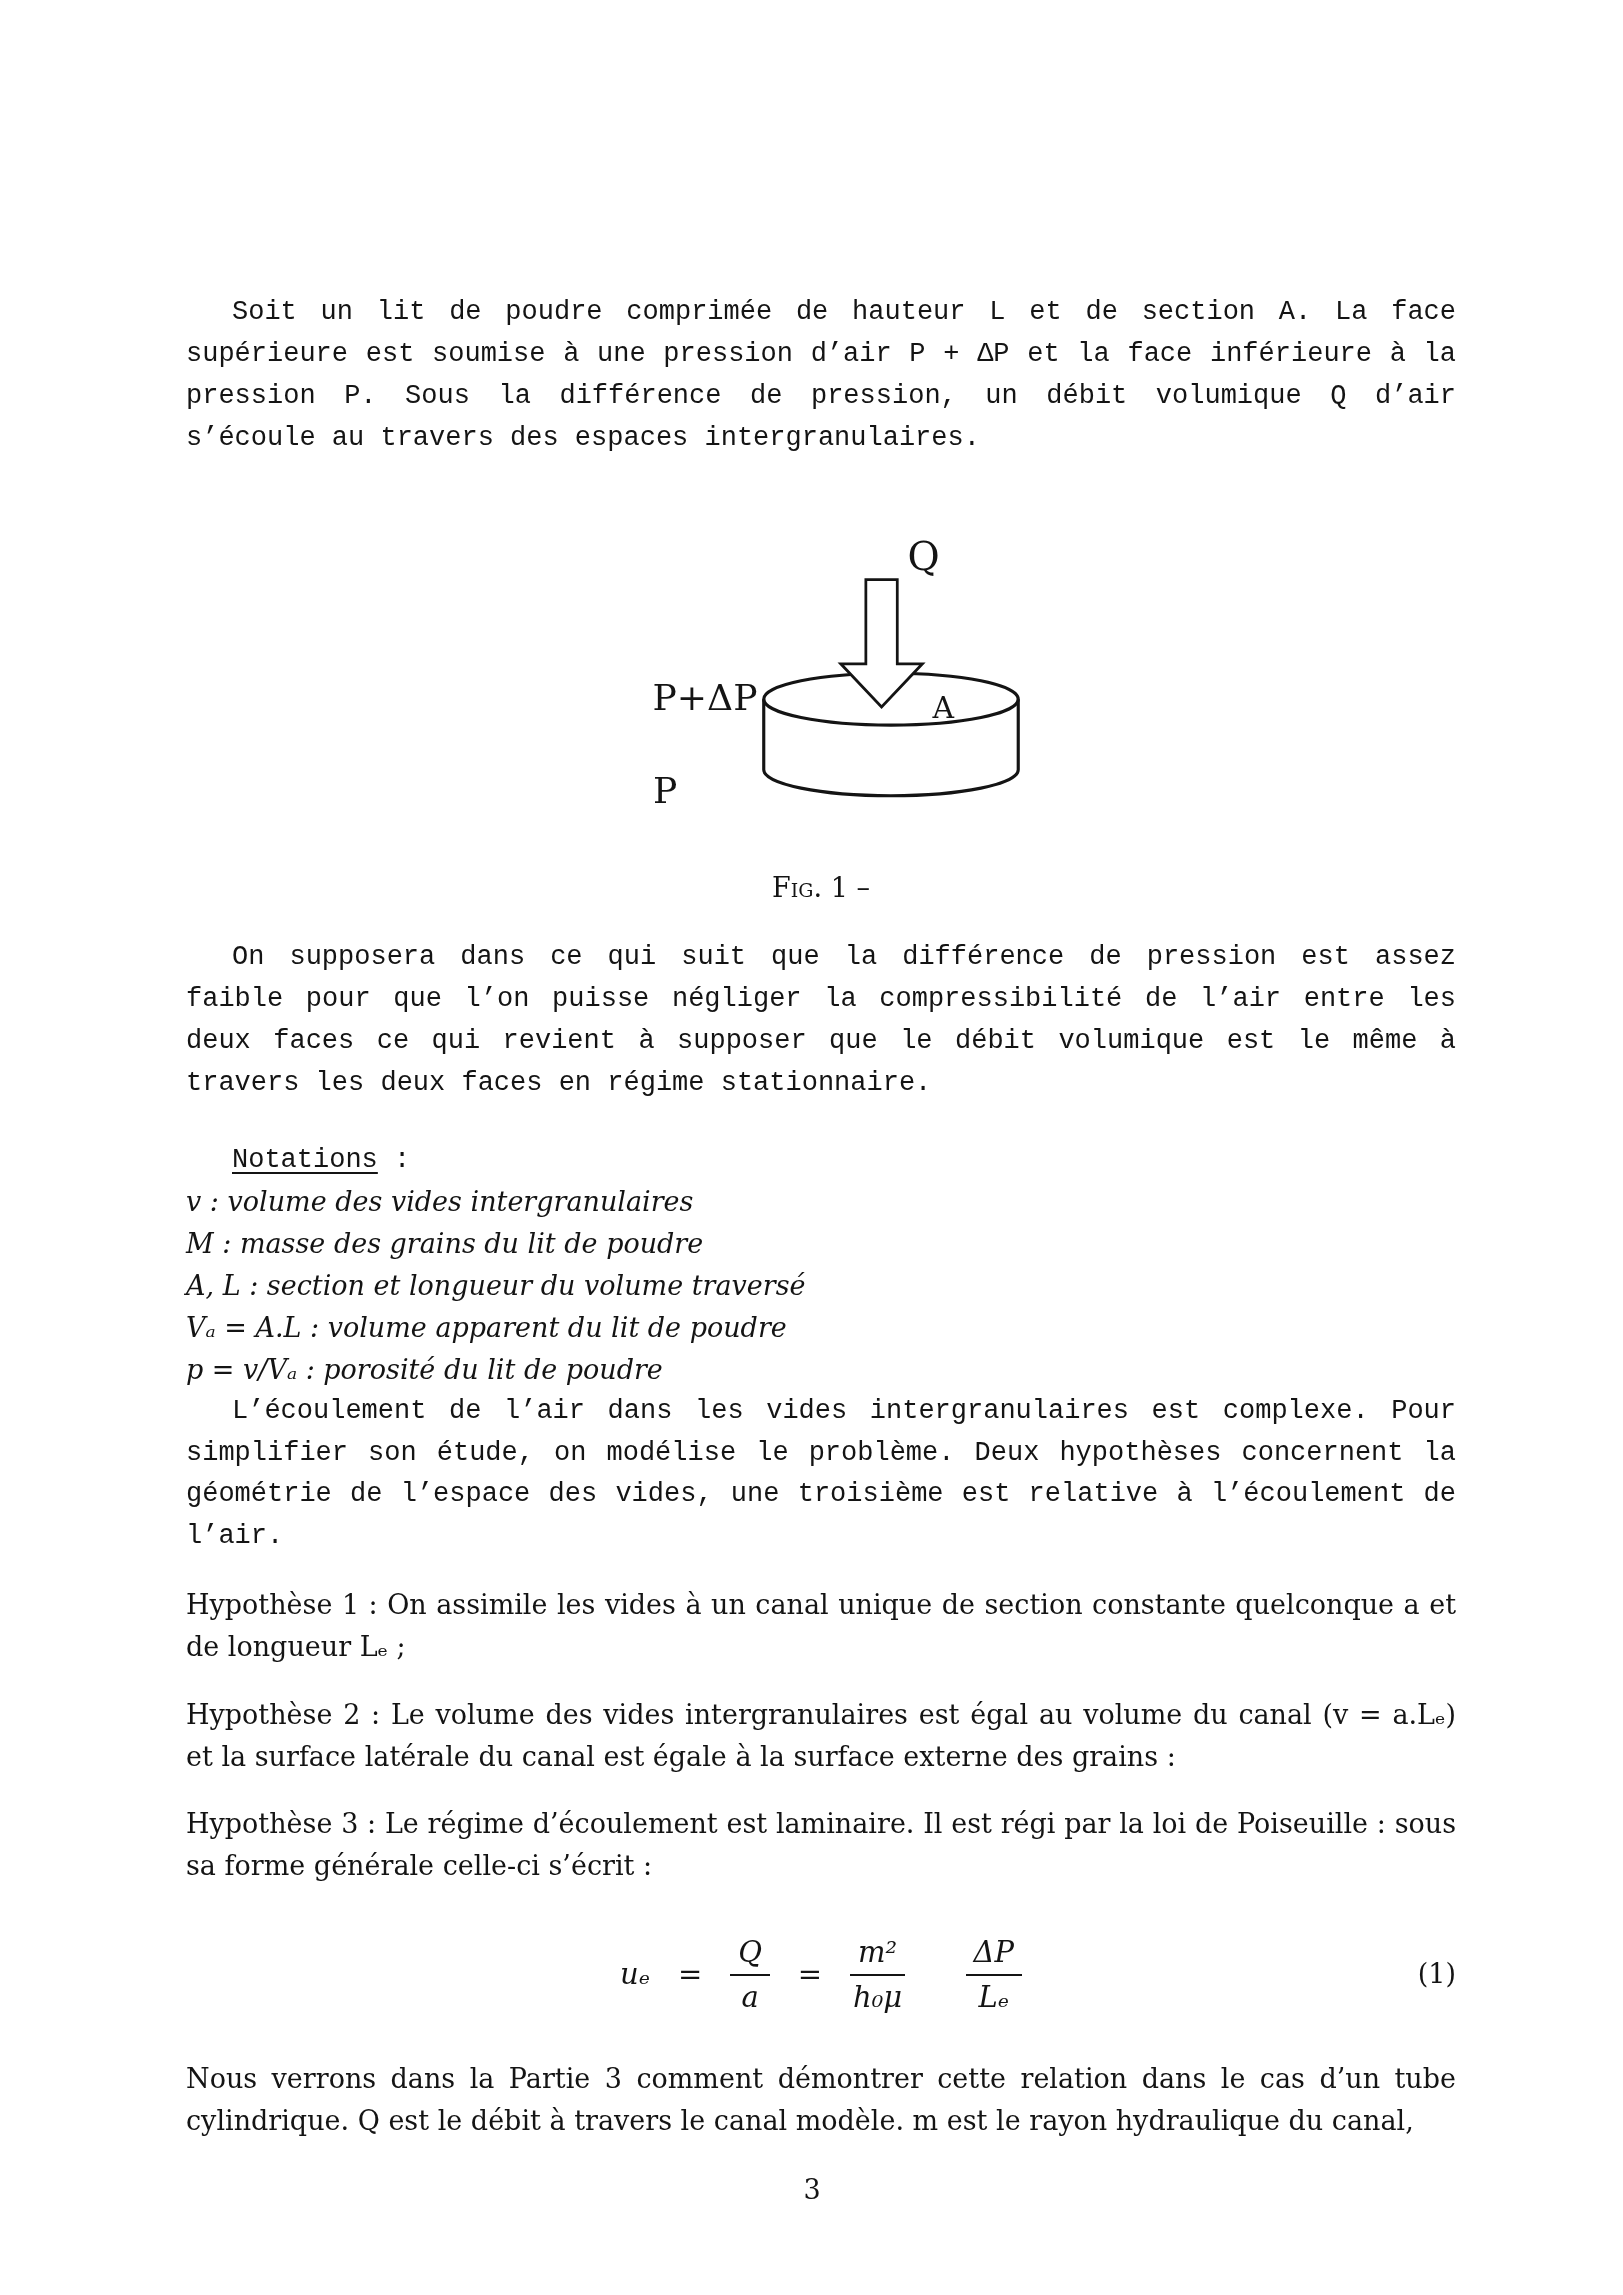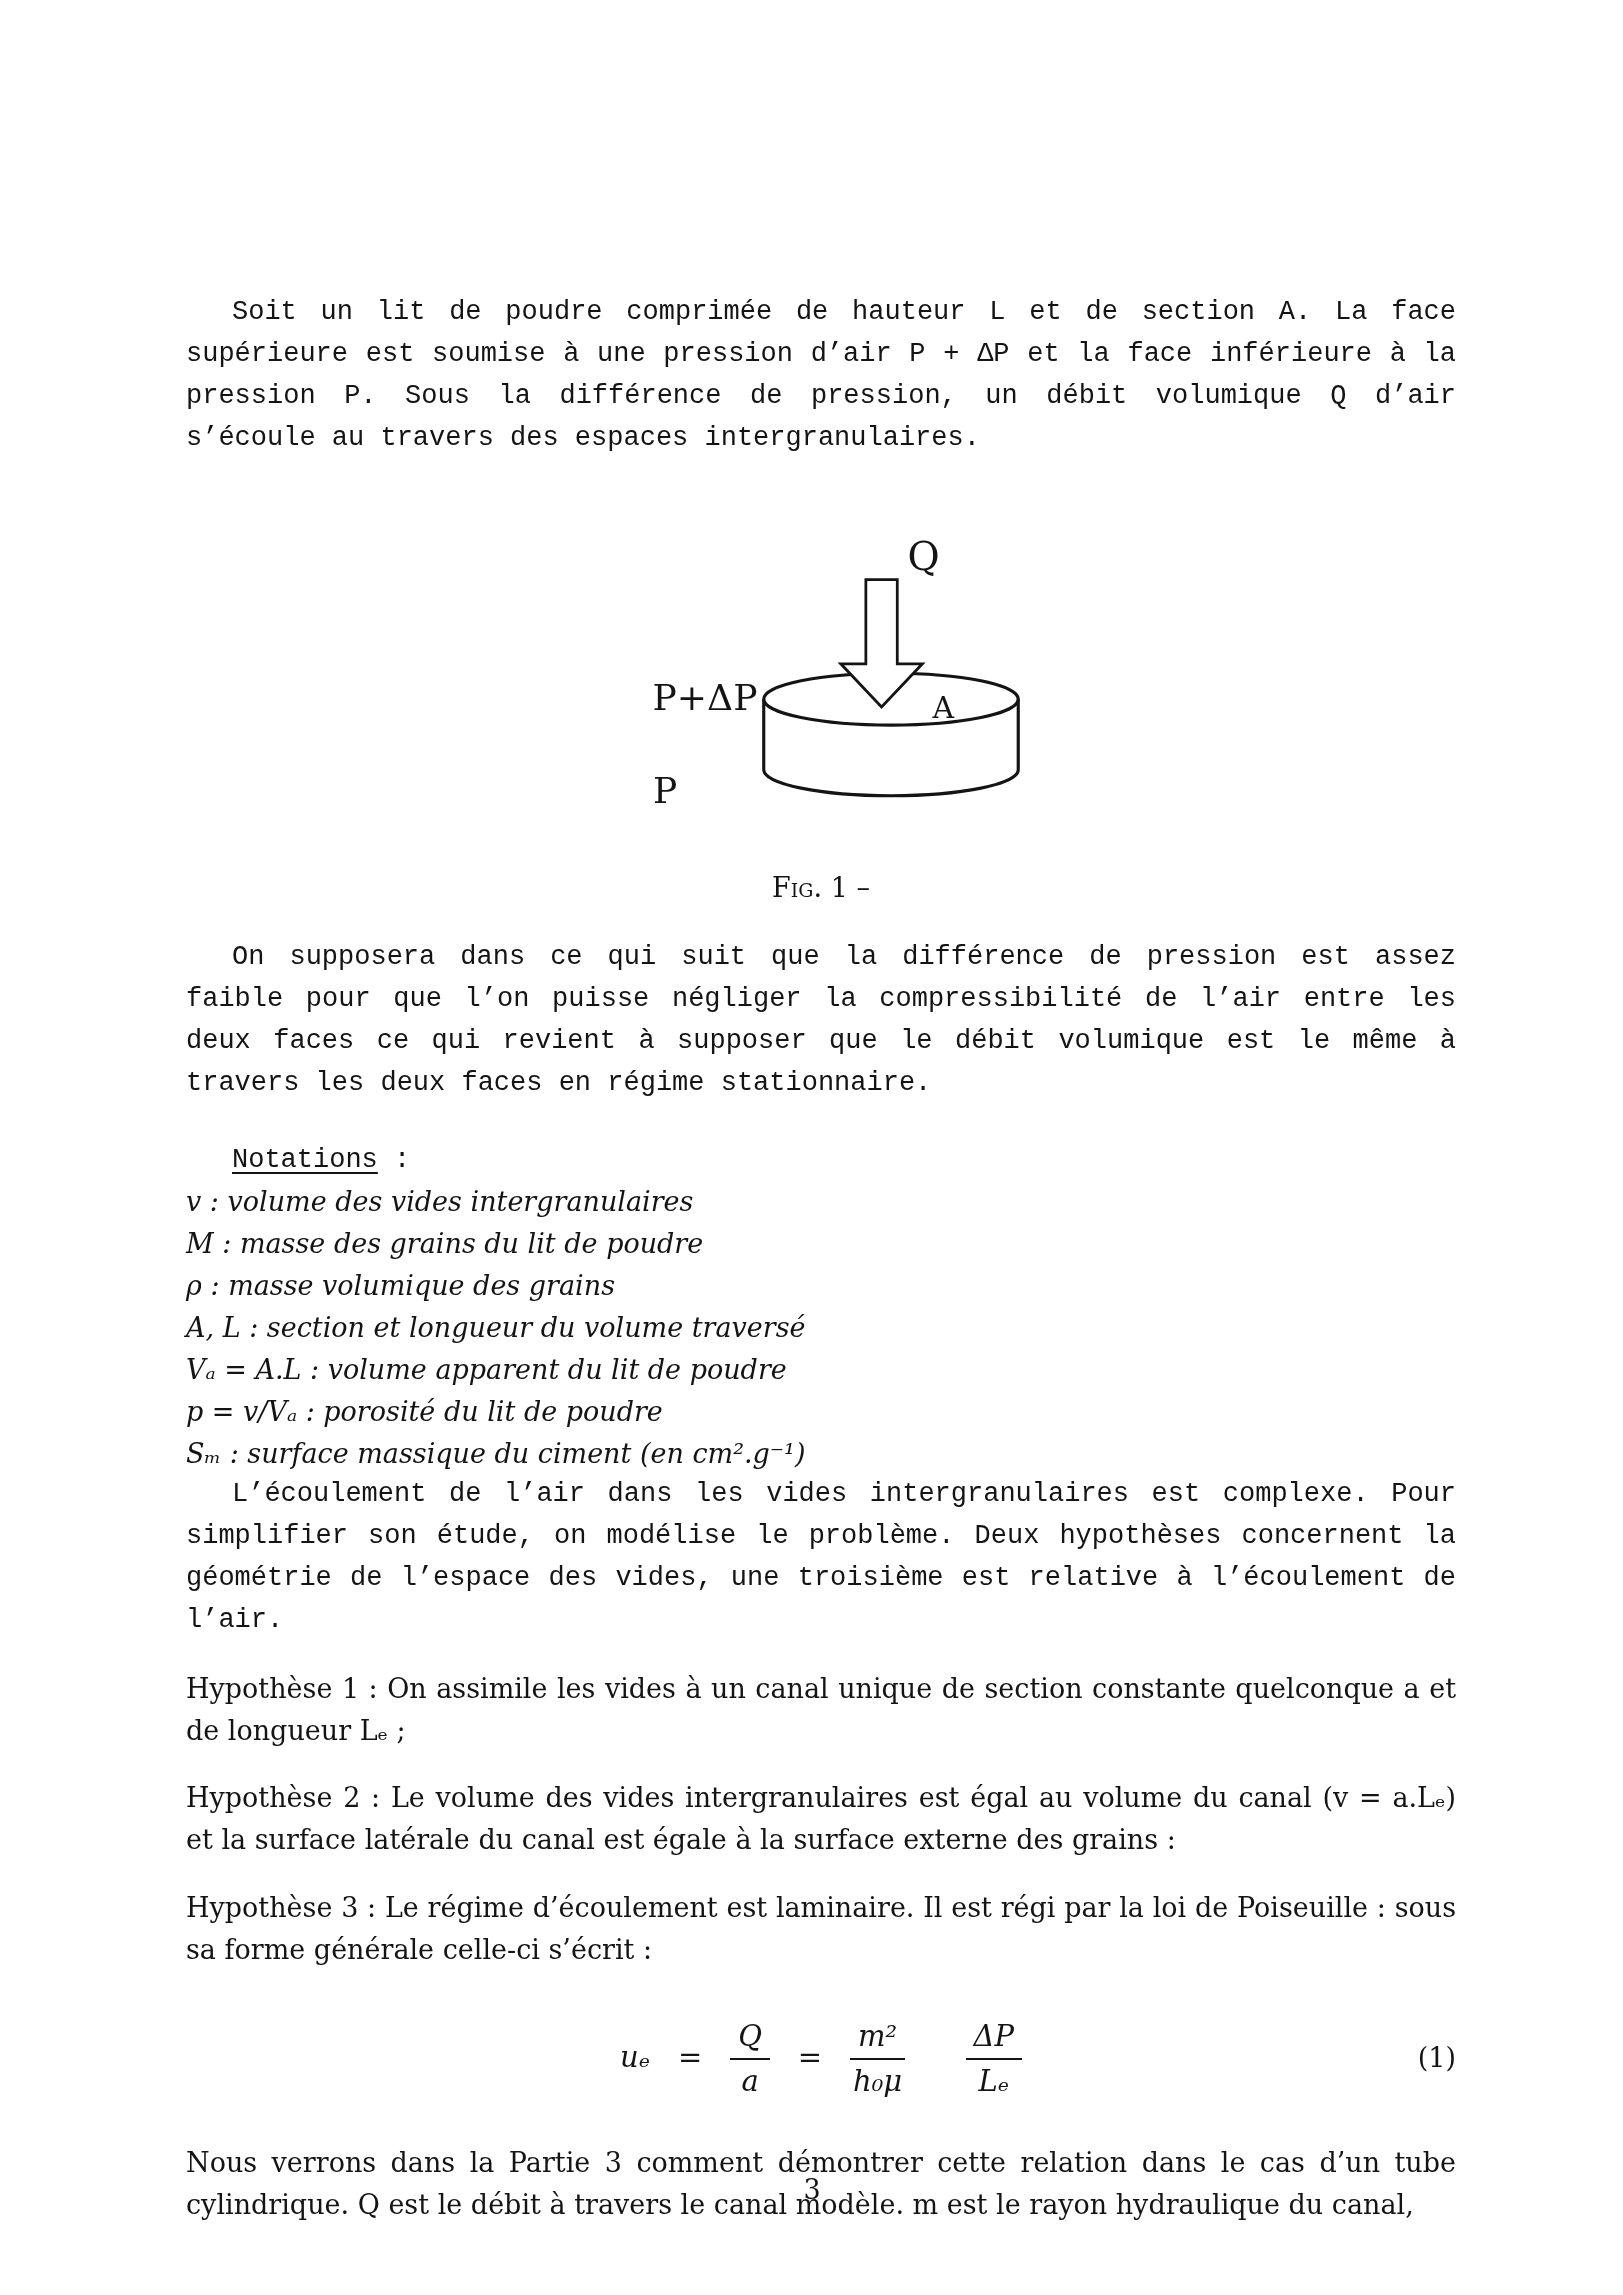--- a/index.html
+++ b/index.html
@@ -100,25 +100,23 @@
 
   <p class="caption"><span class="smallcaps">Fig.</span><span> 1 –</span></p>
 
   <p class="indent gap">On supposera dans ce qui suit que la différence de pression est assez faible pour que l’on puisse négliger la compressibilité de l’air entre les deux faces ce qui revient à supposer que le débit volumique est le même à travers les deux faces en régime stationnaire.</p>
 
   <p class="indent notations-head"><span class="notations-title">Notations</span><span> :</span></p>
 
   <div>
     <p class="not-item">v : volume des vides intergranulaires</p>
     <p class="not-item">M : masse des grains du lit de poudre</p>
-    <p class="not-item">ρ : masse volumique des grains</p>
     <p class="not-item">A, L : section et longueur du volume traversé</p>
     <p class="not-item">Vₐ = A.L : volume apparent du lit de poudre</p>
     <p class="not-item">p = v/Vₐ : porosité du lit de poudre</p>
-    <p class="not-item">Sₘ : surface massique du ciment (en cm².g⁻¹)</p>
   </div>
 
   <p class="indent">L’écoulement de l’air dans les vides intergranulaires est complexe. Pour simplifier son étude, on modélise le problème. Deux hypothèses concernent la géométrie de l’espace des vides, une troisième est relative à l’écoulement de l’air.</p>
 
   <p class="hyp">Hypothèse 1 : On assimile les vides à un canal unique de section constante quelconque a et de longueur Lₑ ;</p>
   <p class="hyp">Hypothèse 2 : Le volume des vides intergranulaires est égal au volume du canal (v = a.Lₑ) et la surface latérale du canal est égale à la surface externe des grains :</p>
   <p class="hyp">Hypothèse 3 : Le régime d’écoulement est laminaire. Il est régi par la loi de Poiseuille : sous sa forme générale celle-ci s’écrit :</p>
 
   <div class="equation-row">
     <span class="equation-inner">

